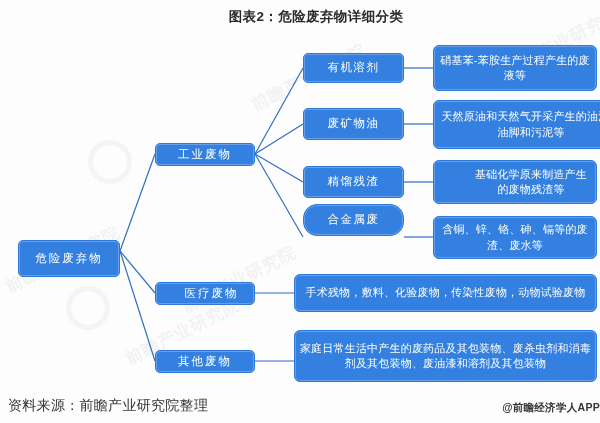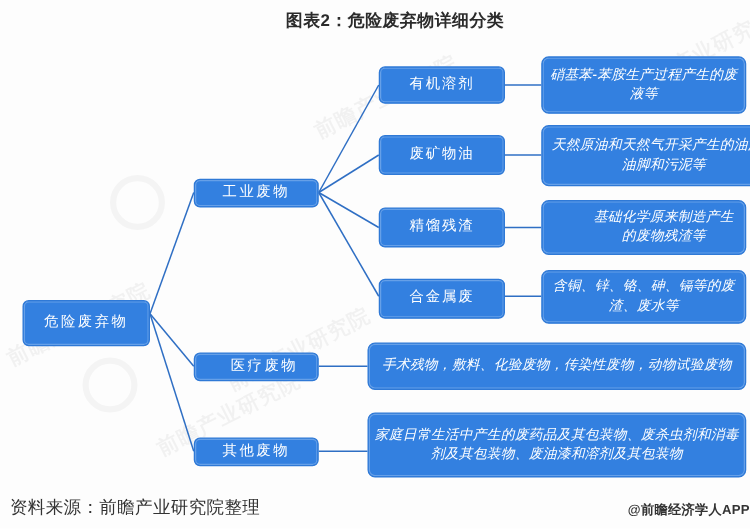--- a/index.html
+++ b/index.html
@@ -74,21 +74,20 @@
     line-height: 1.32;
     letter-spacing: 0.6px;
     padding: 2px 4px;
     box-shadow: 0 0 0 1px rgba(255,255,255,0.25) inset;
   }
   .node.desc {
     font-size: 11px;
     letter-spacing: 0.2px;
     line-height: 1.38;
     border-radius: 6px;
-    font-style: italic;
   }
   .node.lvl1 { letter-spacing: 2px; }
   .node.lvl2 { letter-spacing: 2px; }
   .node.lvl3 { letter-spacing: 1.5px; }
 
   
   svg.links {
     position: absolute;
     left: 0;
     top: 0;
@@ -154,21 +153,21 @@
 
   <div class="node lvl1" style="left:18px; top:240px; width:102px; height:37px;">危险废弃物</div>
 
   <div class="node lvl2" style="left:155px; top:143px; width:100px; height:23px;">工业废物</div>
   <div class="node lvl2" style="left:155px; top:282px; width:100px; height:23px;padding-left:17px;">医疗废物</div>
   <div class="node lvl2" style="left:155px; top:350px; width:100px; height:23px;">其他废物</div>
 
   <div class="node lvl3" style="left:303px; top:53px; width:101px; height:30px;">有机溶剂</div>
   <div class="node lvl3" style="left:303px; top:108px; width:101px; height:32px;">废矿物油</div>
   <div class="node lvl3" style="left:303px; top:166px; width:101px; height:32px;">精馏残渣</div>
-  <div class="node lvl3" style="left:303px; top:223px; width:101px; height:32px;">合金属废</div>
+  <div class="node lvl3" style="left:303px; top:204px; width:101px; height:32px;border-radius:14px;">合金属废</div>
 
   <div class="node desc" style="left:433px; top:45px; width:164px; height:46px;">硝基苯-苯胺生产过程产生的废液等</div>
   <div class="node desc" style="left:433px; top:100px; width:196px; height:49px;">天然原油和天然气开采产生的油泥、油脚和污泥等</div>
   <div class="node desc" style="left:433px; top:160px; width:164px; height:44px;padding-left:36px;">基础化学原来制造产生的废物残渣等</div>
   <div class="node desc" style="left:433px; top:216px; width:164px; height:43px;">含铜、锌、铬、砷、镉等的废渣、废水等</div>
 
   <div class="node desc" style="left:294px; top:274px; width:303px; height:38px;">手术残物，敷料、化验废物，传染性废物，动物试验废物</div>
   <div class="node desc" style="left:294px; top:330px; width:303px; height:52px;">家庭日常生活中产生的废药品及其包装物、废杀虫剂和消毒剂及其包装物、废油漆和溶剂及其包装物</div>
 
   <div class="footer-left">资料来源：前瞻产业研究院整理</div>

